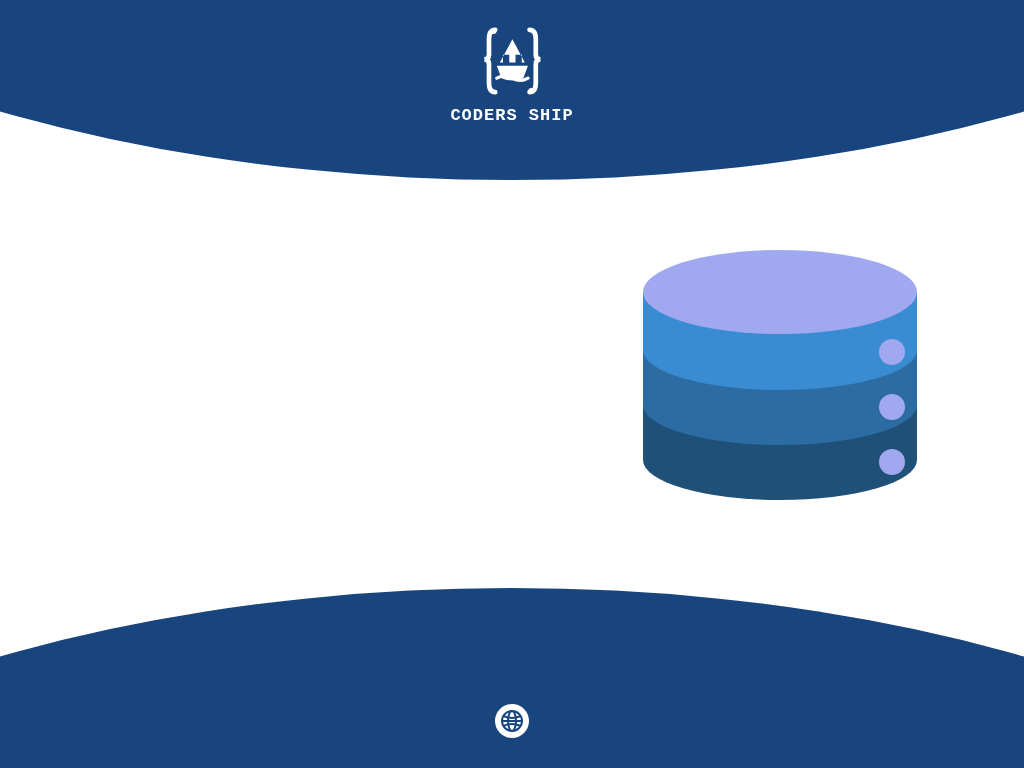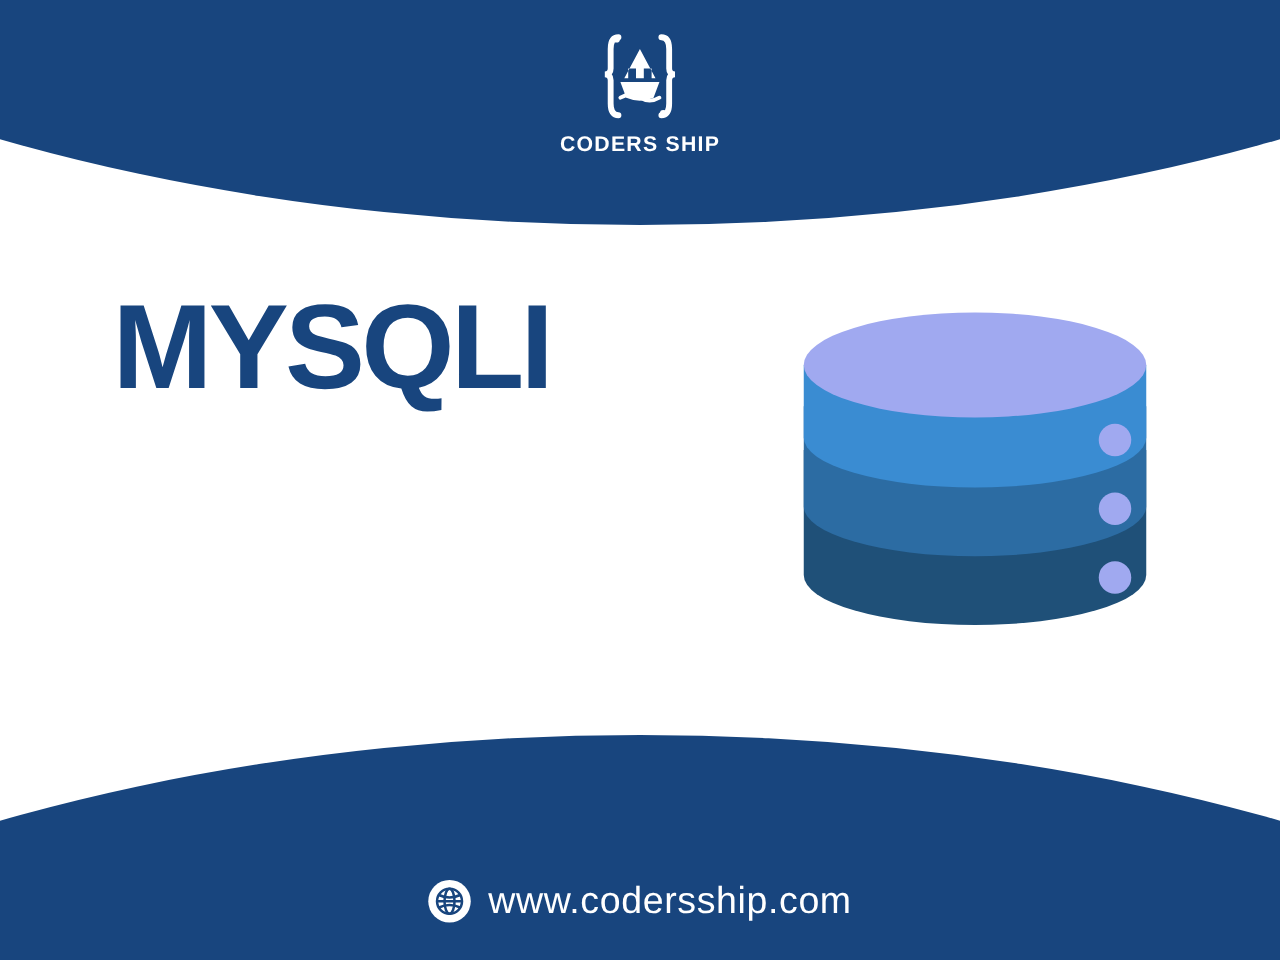--- a/index.html
+++ b/index.html
@@ -43,20 +43,21 @@
   }
   .logo-svg {
     width: 80px;
     height: 78px;
   }
   .logo-text {
     color: #ffffff;
     font-weight: 800;
     font-size: 17px;
     letter-spacing: 1px;
+    font-family: Liberation Mono, monospace;
   }
   .content {
     position: absolute;
     top: 232px;
     left: 90px;
     width: 480px;
   }
   .title {
     color: #18457e;
     font-size: 96px;
@@ -120,21 +121,20 @@
       <circle cx="74" cy="88" r="3.5" fill="#ffffff"></circle>
       <path d="M34 52 L50 22 L66 52 L62 52 L62 42 L54 42 L54 52 L46 52 L46 42 L38 42 L38 52 Z" fill="#ffffff"></path>
       <path d="M30 56 L70 56 L64 72 Q50 78 36 72 Z" fill="#ffffff"></path>
       <path d="M30 72 Q40 66 50 72 Q60 78 70 72" fill="none" stroke="#ffffff" stroke-width="4" stroke-linecap="round"></path>
     </svg>
   </span>
   <div class="logo-text">CODERS SHIP</div>
 </div>
 
 <div class="content">
-  <div class="title">MYSQLI</div>
 </div>
 
 <div class="db-icon">
   <svg viewBox="0 0 310 310" width="310" height="310">
     <path d="M18 230 L18 130 L292 130 L292 230 A137 40 0 0 1 18 230 Z" fill="#1f5078"></path>
     <circle cx="267" cy="232" r="13" fill="#a0a9f0"></circle>
     <path d="M18 175 L18 95 L292 95 L292 175 A137 40 0 0 1 18 175 Z" fill="#2c6ca3"></path>
     <circle cx="267" cy="177" r="13" fill="#a0a9f0"></circle>
     <path d="M18 120 L18 62 L292 62 L292 120 A137 40 0 0 1 18 120 Z" fill="#3a8cd2"></path>
     <circle cx="267" cy="122" r="13" fill="#a0a9f0"></circle>
@@ -145,14 +145,13 @@
 <div class="footer-row">
   <span class="globe-circle">
     <svg class="globe-svg" viewBox="0 0 24 24">
       <circle cx="12" cy="12" r="10" fill="none" stroke="#18457e" stroke-width="2"></circle>
       <ellipse cx="12" cy="12" rx="4" ry="10" fill="none" stroke="#18457e" stroke-width="2"></ellipse>
       <line x1="2" y1="12" x2="22" y2="12" stroke="#18457e" stroke-width="2"></line>
       <path d="M3.5 7 Q12 11 20.5 7" fill="none" stroke="#18457e" stroke-width="2"></path>
       <path d="M3.5 17 Q12 13 20.5 17" fill="none" stroke="#18457e" stroke-width="2"></path>
     </svg>
   </span>
-  <div class="url-text">www.codersship.com</div>
 </div>
 
 </body></html>

